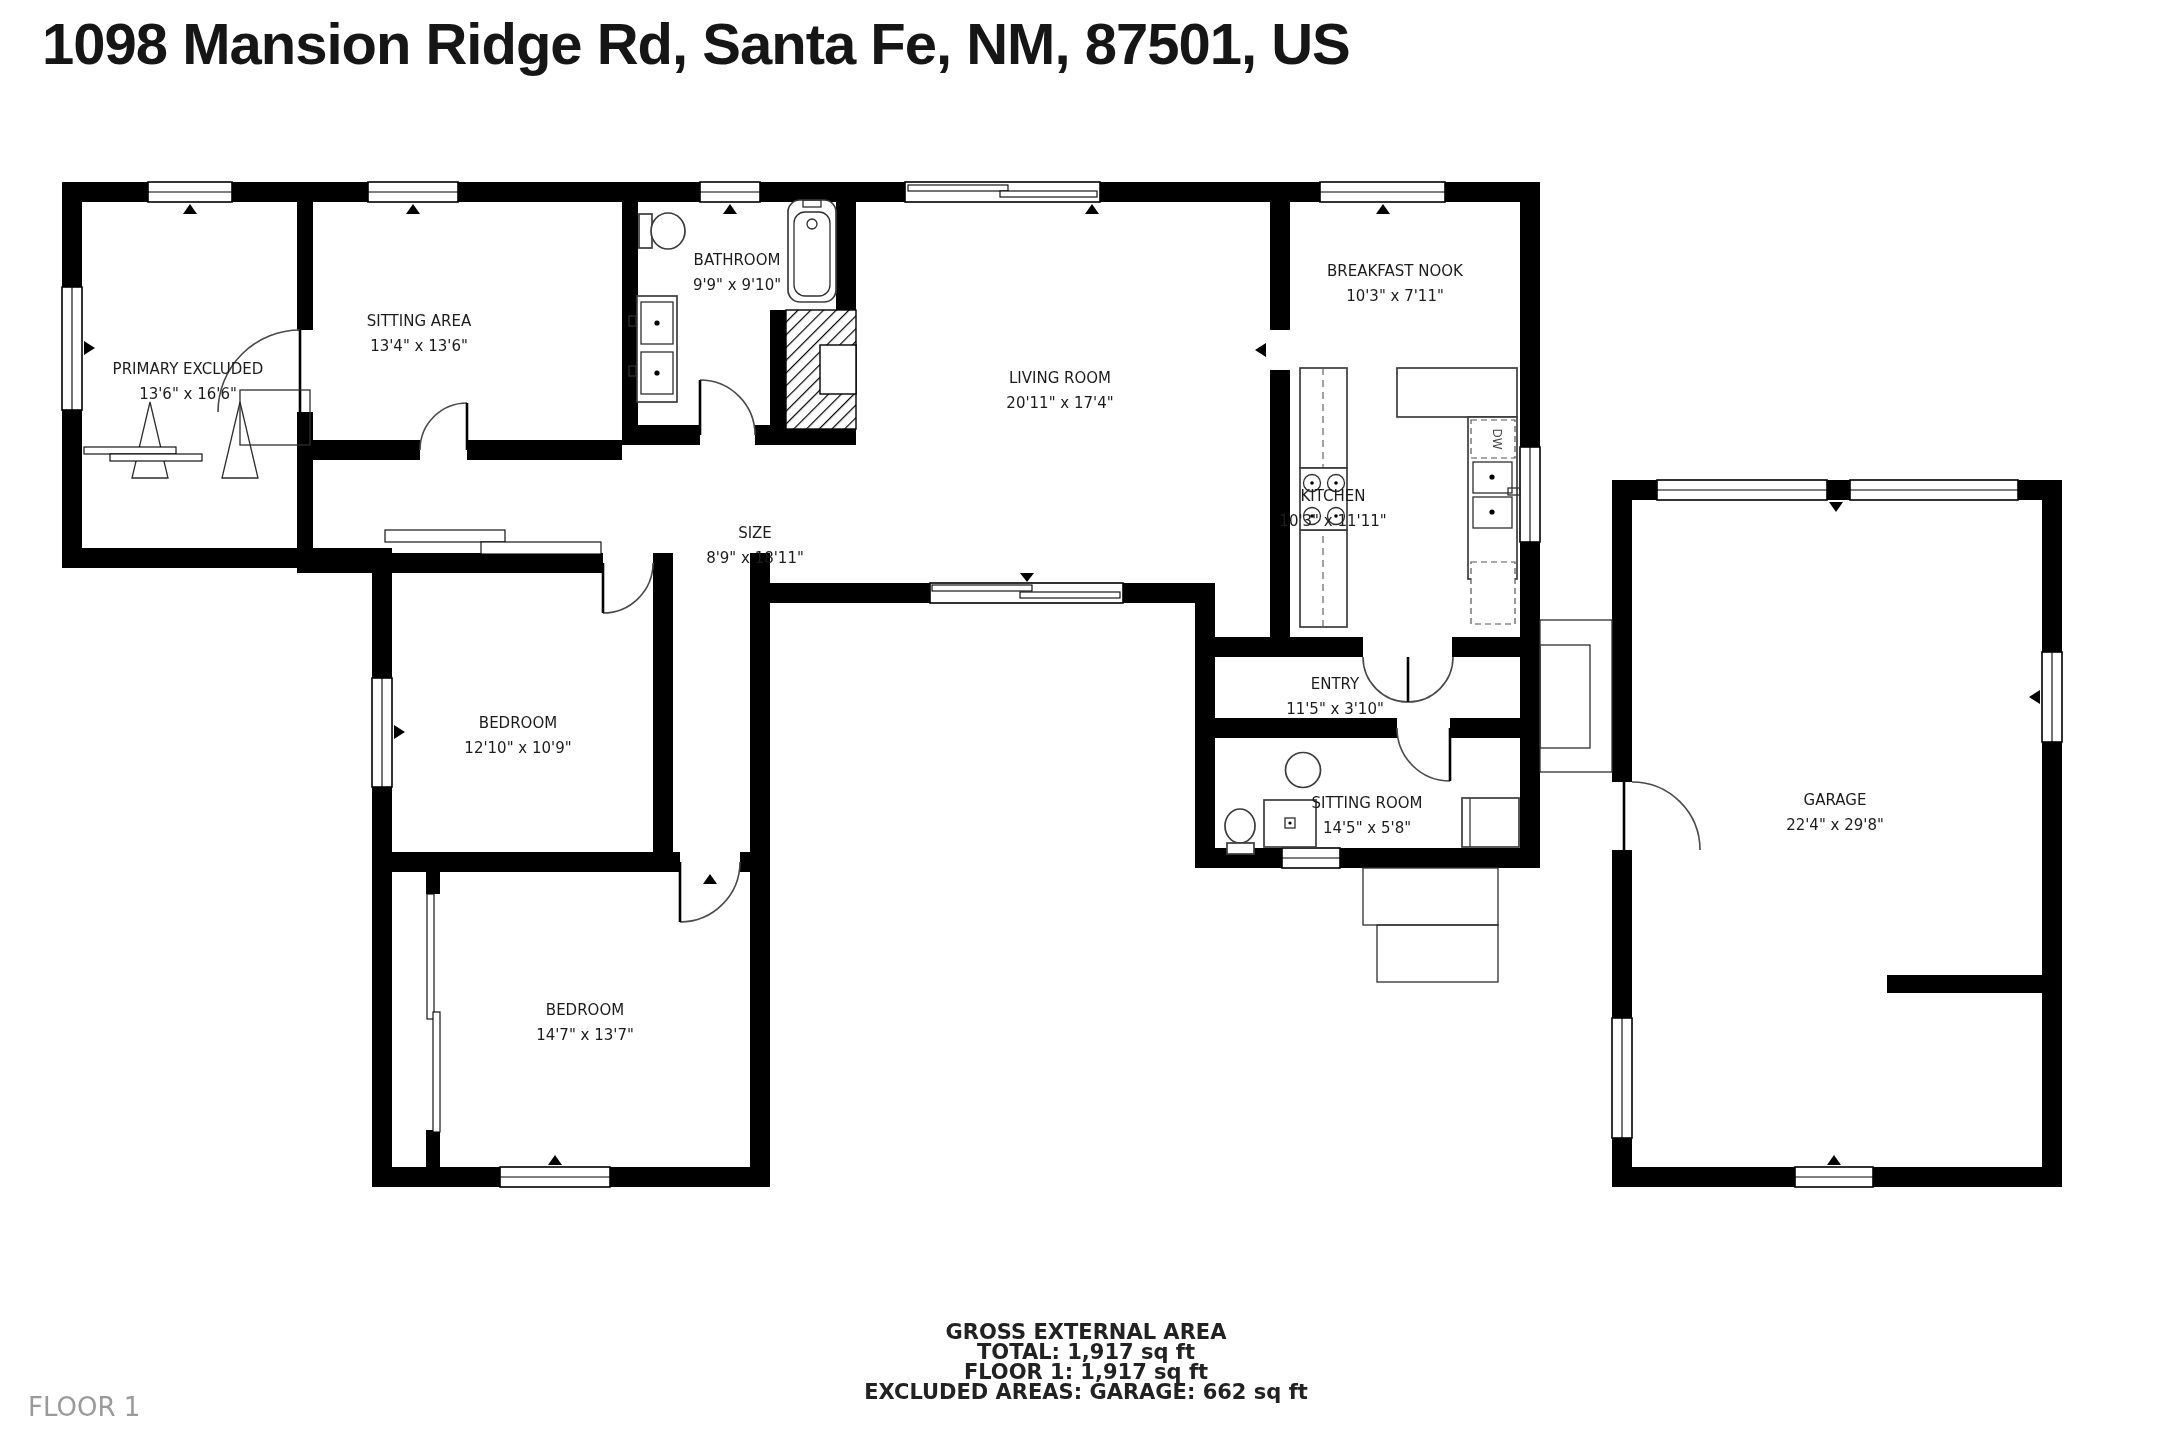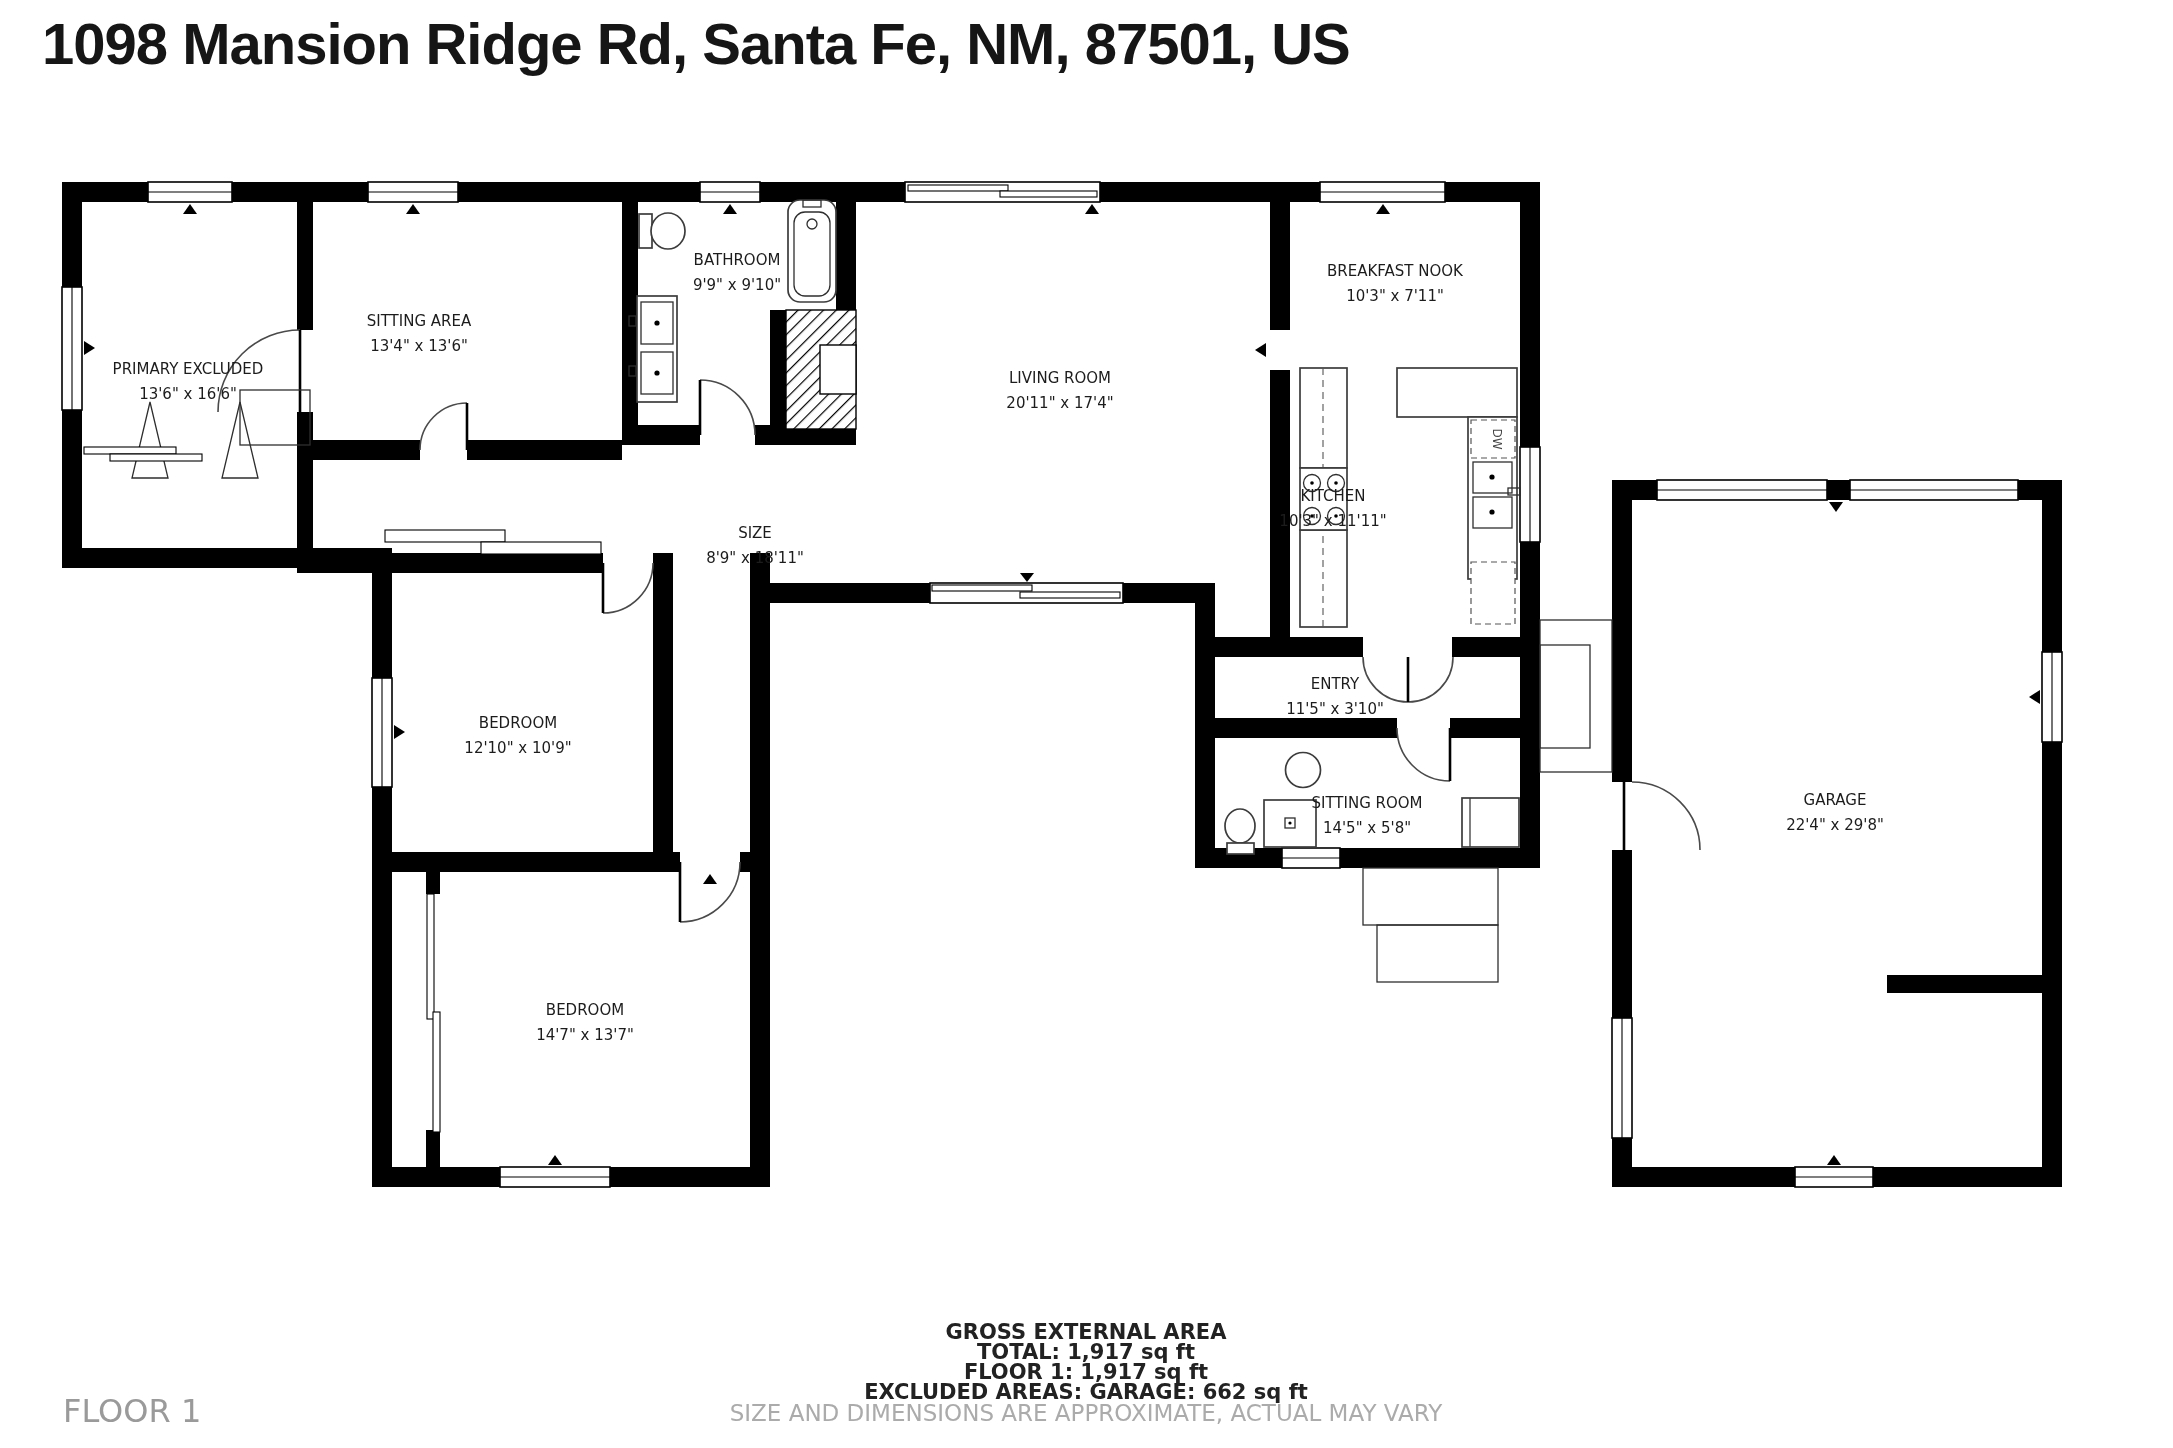--- a/index.html
+++ b/index.html
@@ -6,21 +6,21 @@
   #stage{position:relative;width:2173px;height:1448px;background:#fff;overflow:hidden;
          font-family:"DejaVu Sans", sans-serif;}
   #plan-svg{position:absolute;left:0;top:0;}
   .title{position:absolute;left:42px;top:10px;font-family:"Liberation Sans",sans-serif;
          font-size:58px;font-weight:700;color:#161616;letter-spacing:-1px;white-space:nowrap;}
   .rlabel{position:absolute;transform:translateX(-50%);text-align:center;
           font-size:15px;line-height:24.5px;color:#1c1c1c;white-space:nowrap;}
   .foot{position:absolute;left:1086px;transform:translateX(-50%);text-align:center;
         font-size:21px;font-weight:600;color:#222;white-space:nowrap;}
   .foot.gray{font-weight:400;font-size:23px;color:#ababab;}
-  .floorlbl{position:absolute;left:28px;top:1392px;font-size:32px;color:#9a9a9a;margin-left:35px;}
+  .floorlbl{position:absolute;left:28px;top:1392px;font-size:26px;color:#9a9a9a;}
   svg .w{fill:#000;}
   svg .win{fill:#fff;stroke:#000;stroke-width:1.6;}
   svg .pane{fill:#fff;stroke:#000;stroke-width:1.1;}
   svg .fx{fill:#fff;stroke:#3c3c3c;stroke-width:1.7;}
   svg .thin{fill:none;stroke:#2e2e2e;stroke-width:1.3;}
   svg .arc{fill:none;stroke:#4a4a4a;stroke-width:1.6;}
   svg .leaf{stroke:#000;stroke-width:2.6;}
   svg .dash{fill:#fff;stroke:#555;stroke-width:1.2;stroke-dasharray:6 4;}
   svg .mk{fill:#000;}
   svg text{font-family:"DejaVu Sans",sans-serif;}
@@ -331,15 +331,14 @@
     </div>
   <div class="rlabel" style="left:1835px;top:788px">
     <div>GARAGE</div>
       <div>22'4" x 29'8"</div>
     </div>
 
   <div class="foot" style="top:1320px">GROSS EXTERNAL AREA</div>
   <div class="foot" style="top:1340px">TOTAL: 1,917 sq ft</div>
   <div class="foot" style="top:1360px">FLOOR 1: 1,917 sq ft</div>
   <div class="foot" style="top:1380px">EXCLUDED AREAS: GARAGE: 662 sq ft</div>
-  <div class="foot gray" style="top:1400px">SIZE AND DIMENSIONS ARE APPROXIMATE, ACTUAL MAY VARY</div>
   <div class="floorlbl">FLOOR 1</div>
 </div>
 
 </body></html>

